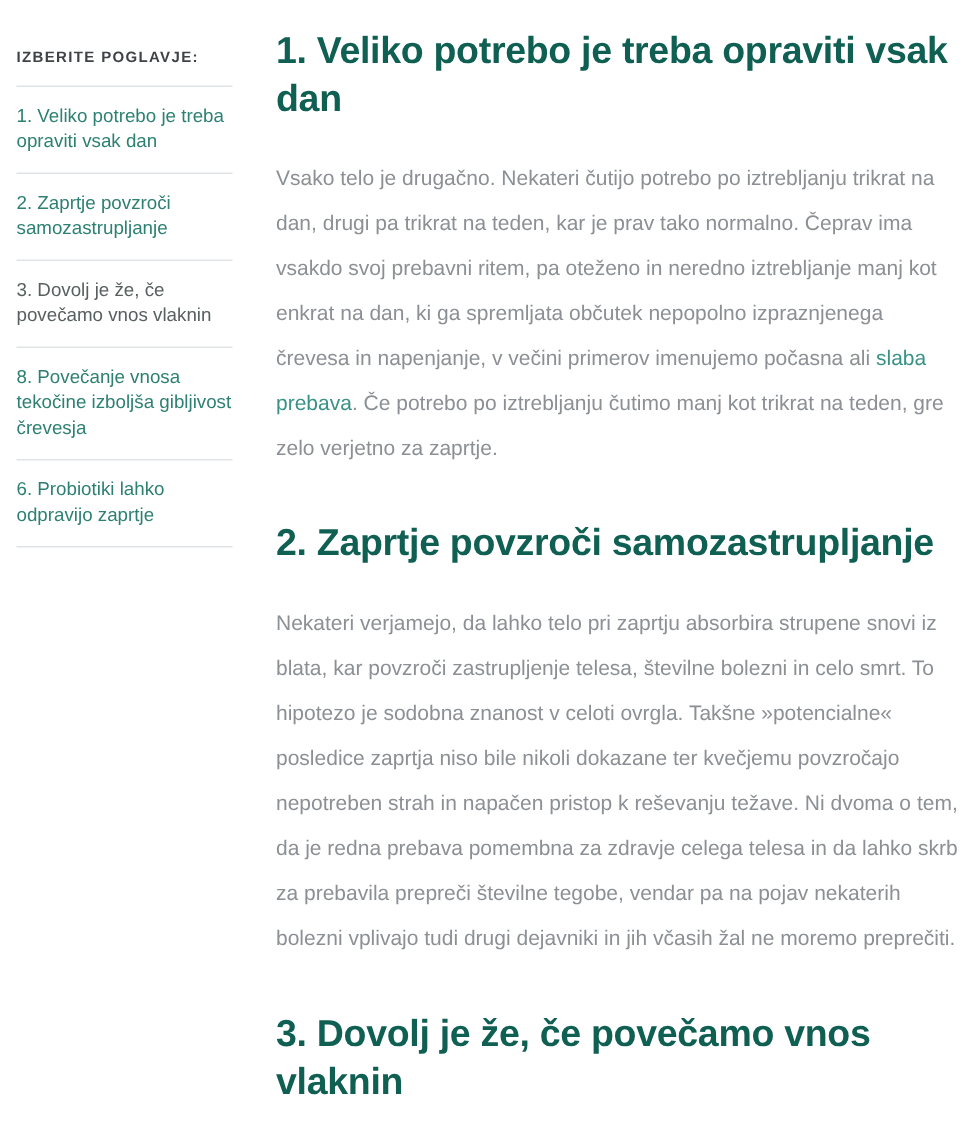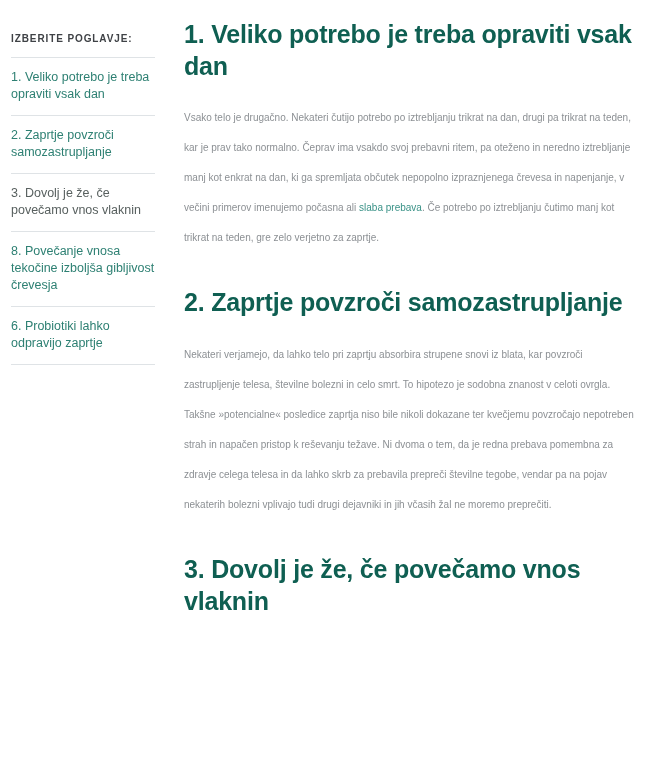--- a/index.html
+++ b/index.html
@@ -77,21 +77,21 @@
   .article h2 {
     font-size: 25px;
     line-height: 32px;
     font-weight: bold;
     color: #0f5f52;
     margin: 0;
     letter-spacing: -0.2px;
   }
 
   .article p {
-    font-size: 10px;
+    font-size: 14px;
     line-height: 30px;
     color: #8c9094;
     margin: 0;
     font-weight: normal;
   }
 
   .sp-h2-p  { height: 21px; }
   .sp-p-h2  { height: 33px; }
   .sp-h2-p2 { height: 22px; }
   .sp-p-h3  { height: 33px; }

